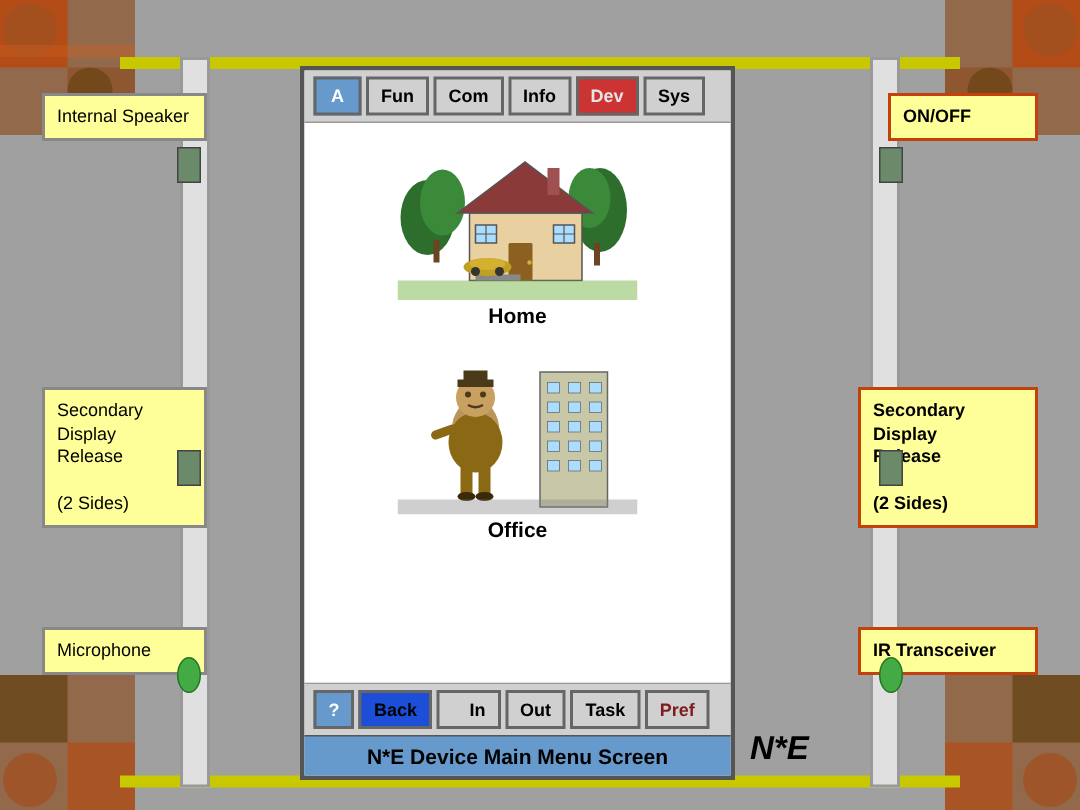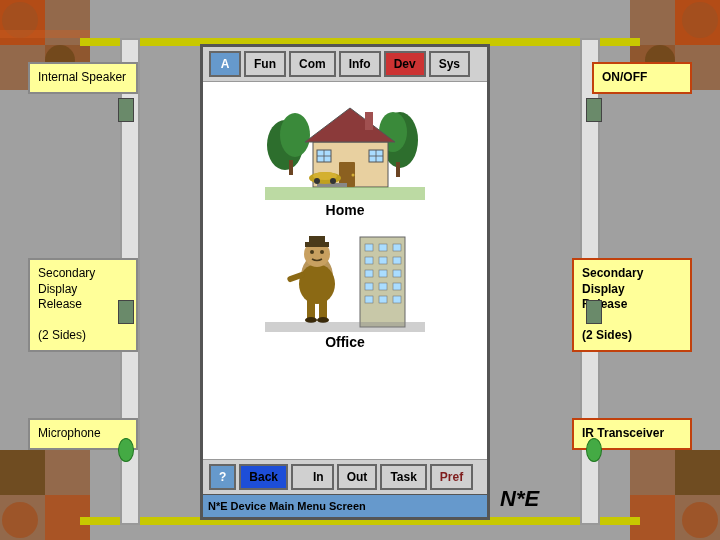--- a/index.html
+++ b/index.html
@@ -115,41 +115,41 @@
       border: 2px solid #666;
       cursor: pointer;
       min-width: 32px;
       text-align: center;
     }
 
     .nav-btn-a { background: #6699cc; color: white; }
     .nav-btn-fun { background: #d0d0d0; color: black; }
     .nav-btn-com { background: #d0d0d0; color: black; }
     .nav-btn-info { background: #d0d0d0; color: black; }
-    .nav-btn-dev { background: #cc3333; color: #000000; }
+    .nav-btn-dev { background: #cc3333; color: #e5e5e5; }
     .nav-btn-sys { background: #d0d0d0; color: black; }
 
     
     .screen-content {
       flex: 1;
       display: flex;
       flex-direction: column;
       align-items: center;
       padding: 8px;
       background: white;
       position: relative;
     }
 
     
     .home-section {
       width: 100%;
       display: flex;
       flex-direction: column;
       align-items: center;
-      margin-bottom: 4px;
+      margin-bottom: 15px;
     }
 
     .house-image {
       width: 160px;
       height: 110px;
       position: relative;
     }
 
     .home-label {
       font-size: 14px;
@@ -189,23 +189,23 @@
     .nav-btn-q { background: #6699cc; color: white; min-width: 22px; }
     .nav-btn-back { background: #1d4ed8; color: black; }
     .nav-btn-in { background: #d0d0d0; color: black; padding-left: 20px; }
     .nav-btn-out { background: #d0d0d0; color: black; }
     .nav-btn-task { background: #d0d0d0; color: black; }
     .nav-btn-pref { background: #d0d0d0; color: #7f1d1d; }
 
     
     .device-footer {
       background: #6699cc;
-      text-align: left;
+      text-align: center;
       padding: 5px;
-      font-size: 11px;
+      font-size: 14px;
       font-weight: bold;
       color: black;
       border-top: 1px solid #555;
     }
 
     
     .corner-tl, .corner-tr, .corner-bl, .corner-br {
       position: absolute;
       z-index: 0;
     }

